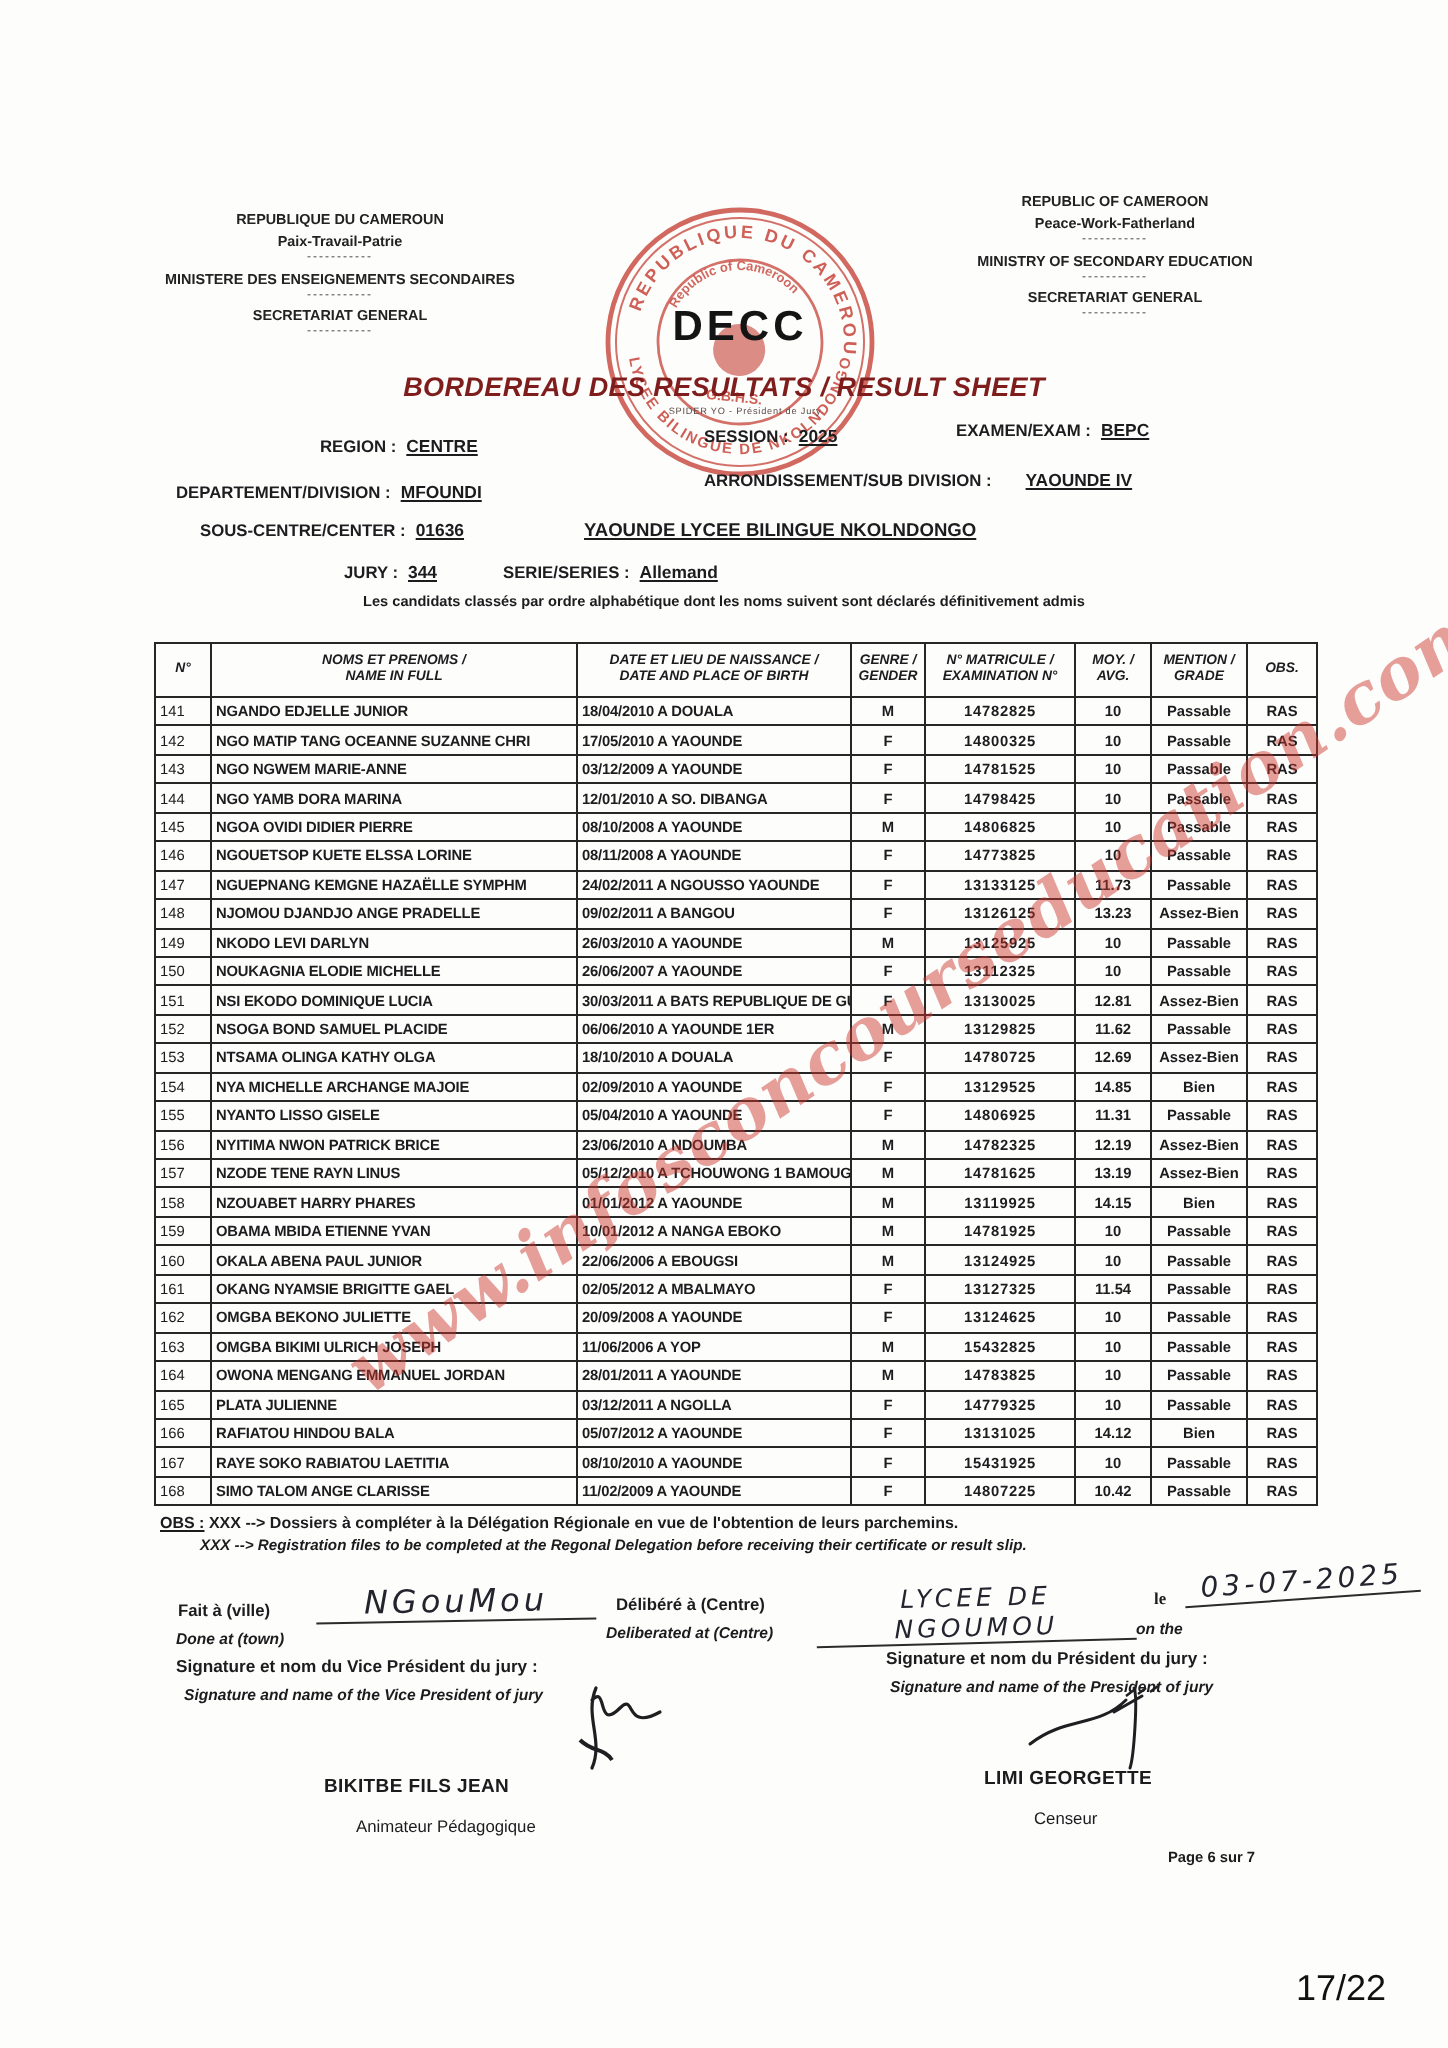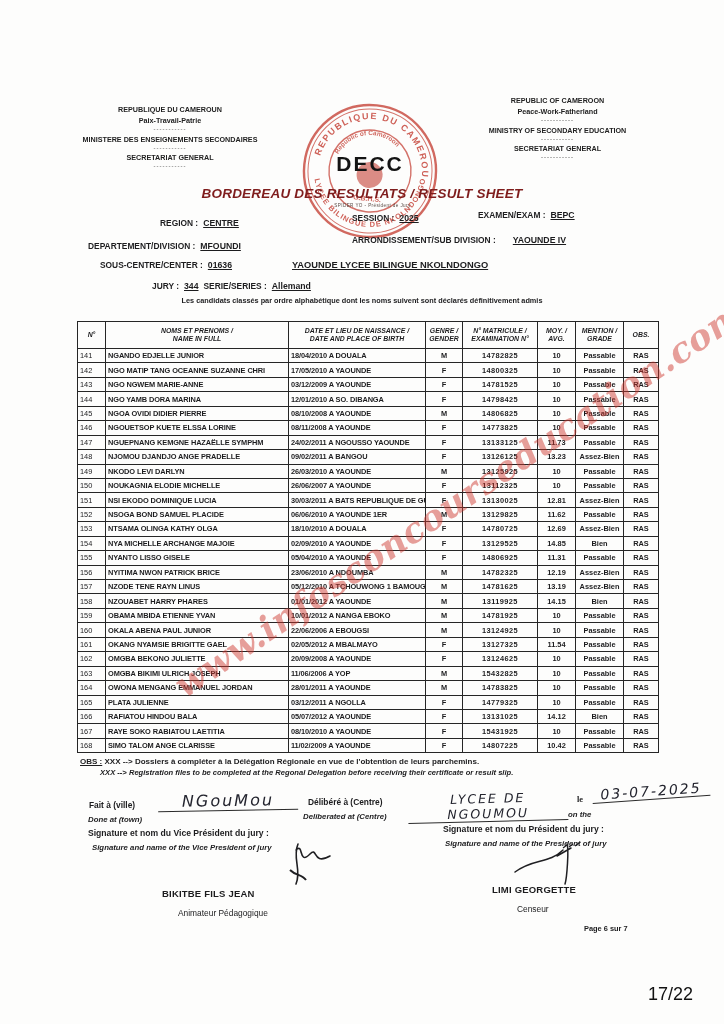--- a/index.html
+++ b/index.html
@@ -126,24 +126,24 @@
   </div>
   <div class="abs meta-line" style="left:352px;top:235px;gap:17px;">
     <span class="lbl">ARRONDISSEMENT/SUB DIVISION :</span>
     <span class="val">YAOUNDE IV</span>
   </div>
   <div class="abs meta-line" style="left:100px;top:260px;">
     <span class="lbl">SOUS-CENTRE/CENTER :</span>
     <span class="val">01636</span>
     <span class="val center-name" style="margin-left:55px;">YAOUNDE LYCEE BILINGUE NKOLNDONGO</span>
   </div>
-  <div class="abs meta-line" style="left:152px;top:281px;">
+  <div class="abs meta-line" style="left:172px;top:281px;">
     <span class="lbl">JURY :</span>
     <span class="val">344</span>
-    <span class="lbl" style="">SERIE/SERIES :</span>
+    <span class="lbl" style="margin-left:28px;">SERIE/SERIES :</span>
     <span class="val">Allemand</span>
   </div>
   <div class="abs notice-fr">Les candidats classés par ordre alphabétique dont les noms suivent sont déclarés définitivement admis</div>
 
   <div class="abs tbl-wrap">
     <table class="results">
       <colgroup>
         <col style="width:28px">
           <col style="width:183px">
           <col style="width:137px">

